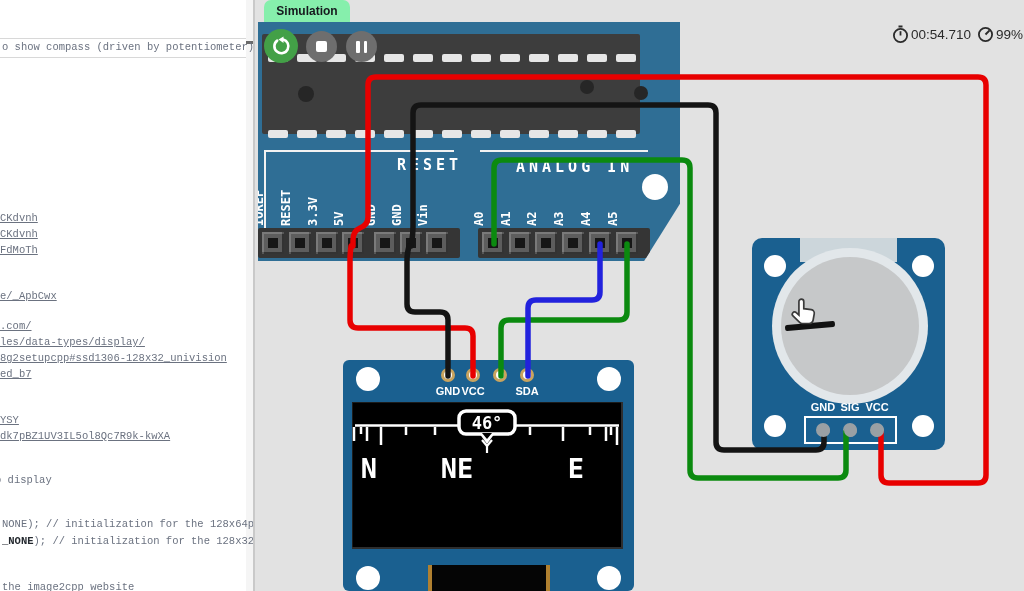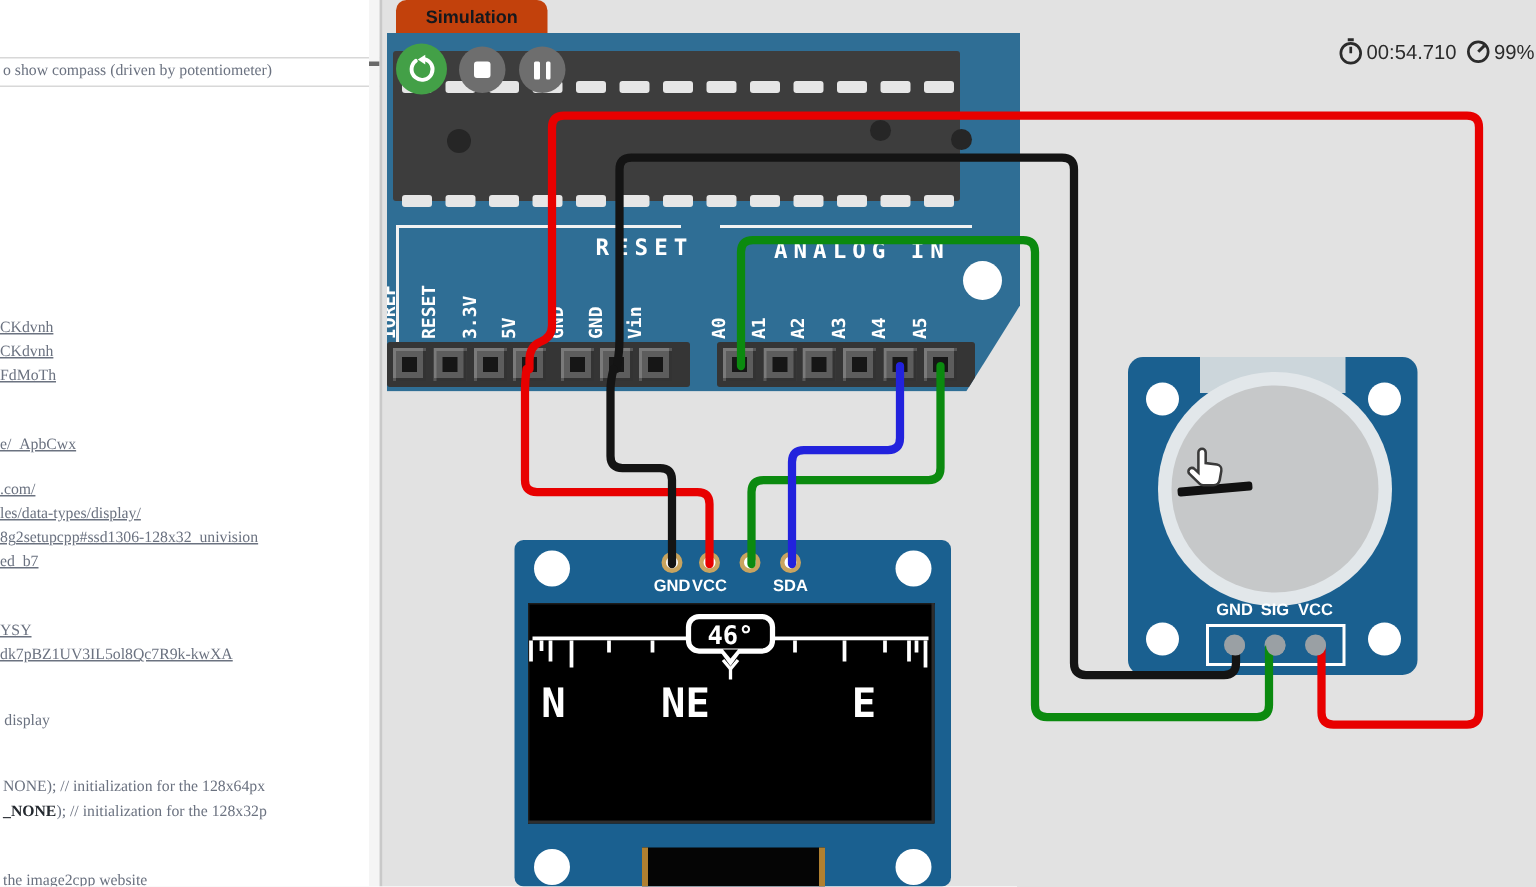--- a/index.html
+++ b/index.html
@@ -4,31 +4,31 @@
 <style>
   * { margin:0; padding:0; box-sizing:border-box; }
   html,body { width:1024px; height:591px; overflow:hidden; background:#fff;
     font-family:"Liberation Sans", sans-serif; }
   #stage { position:relative; width:1024px; height:591px; overflow:hidden; }
 
   
   .editor { position:absolute; left:0; top:0; width:253px; height:591px; background:#fff; z-index:1; overflow:hidden; }
   .ed-hline { position:absolute; left:0; width:253px; height:1px; background:#d8d8d8; }
   .ed-mark { position:absolute; left:246px; top:41px; width:9px; height:3px; background:#6a6a6a; }
-  .code-line { position:absolute; white-space:pre; font-family:Liberation Serif, serif;
+  .code-line { position:absolute; white-space:pre; font-family:Liberation Mono, monospace;
     font-size:10.5px; line-height:13px; color:#6b7280; }
   .code-line .seg-b { font-weight:bold; color:#24292f; }
   .code-line.link { text-decoration:underline; cursor:pointer; }
   .ed-scroll { position:absolute; left:246px; top:0; width:8px; height:591px; background:#f5f5f5; }
   .divider { position:absolute; left:253px; top:0; width:2px; height:591px; background:#c9c9c9; z-index:2; }
 
   
   .canvas { position:absolute; left:255px; top:0; width:769px; height:591px; background:#e2e2e2; z-index:0; }
 
-  .sim-tab { position:absolute; left:264px; top:0; width:101px; height:22px; background:#c2410c;
+  .sim-tab { position:absolute; left:264px; top:0; width:86px; height:22px; background:#86efac;
     border-radius:7px 7px 0 0; z-index:3; display:flex; align-items:center; justify-content:center;
     font-size:12px; font-weight:bold; color:#16181d; cursor:pointer; }
 
   
   .status { position:absolute; top:24px; left:892px; height:20px; z-index:3; display:flex; align-items:center;
     color:#2b2b2b; font-size:13.5px; }
   .status svg { display:block; }
   .status .t { margin:0 6px 0 2px; }
 
   

